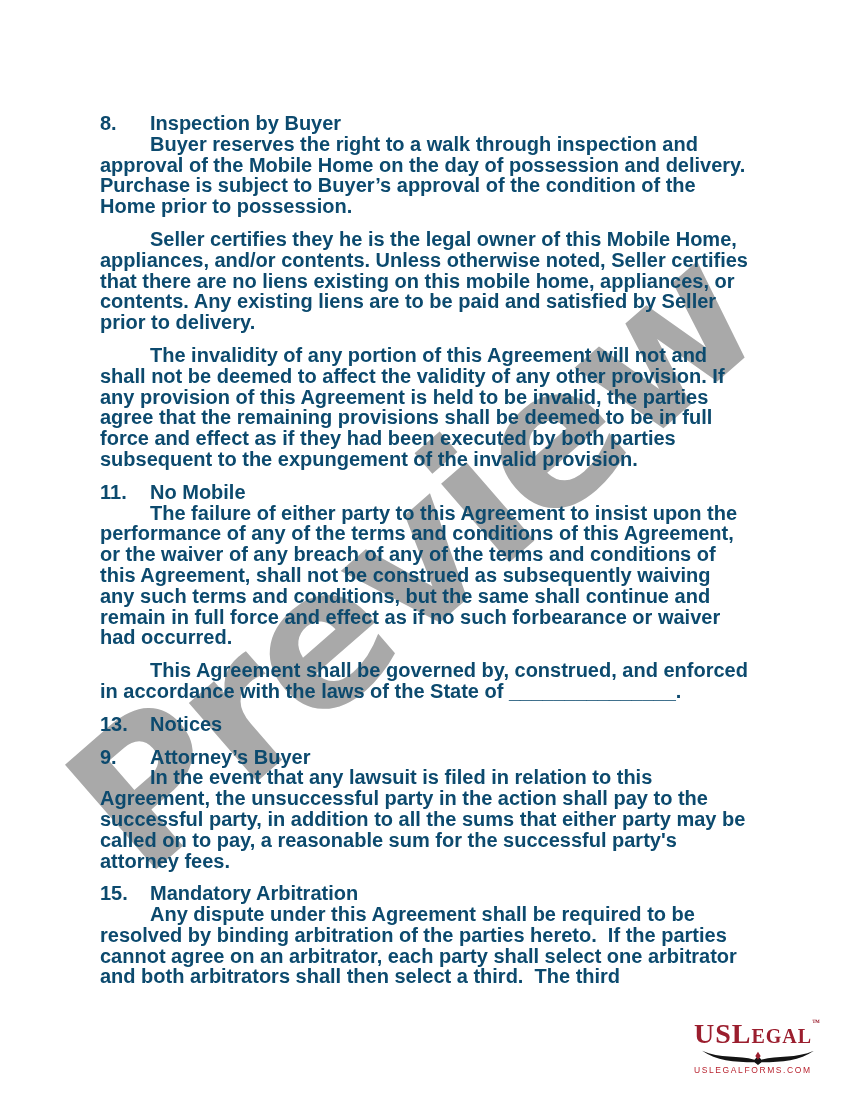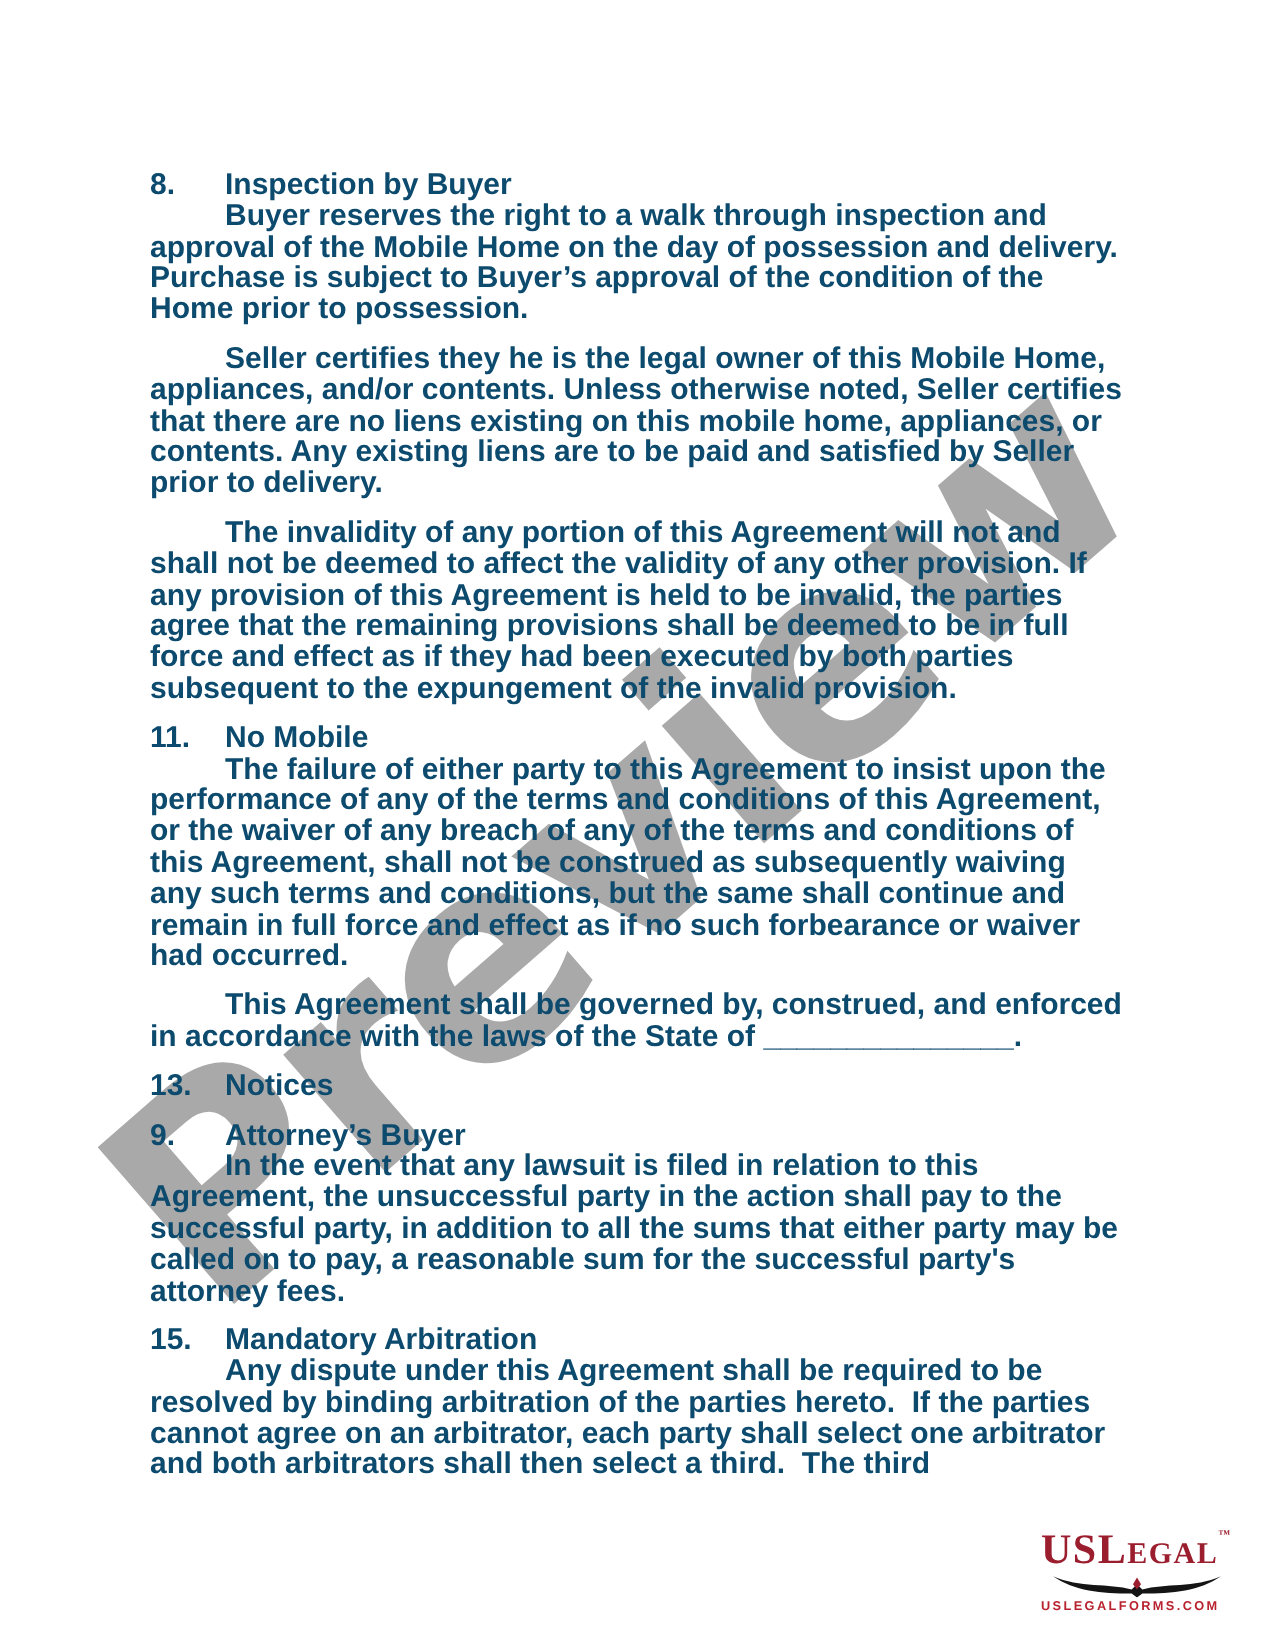--- a/index.html
+++ b/index.html
@@ -33,21 +33,21 @@
   }
   .brand{
     font-family:"Liberation Serif","DejaVu Serif",serif;
     font-weight:bold;color:#9b1e2e;white-space:nowrap;
   }
   .brand .big{font-size:28px;letter-spacing:1px;}
   .brand .small{font-size:20px;letter-spacing:1px;}
   .brand .tm{font-size:8px;vertical-align:top;position:relative;top:-1px;}
   .wings{display:block;margin:1px auto 1px auto;}
   .site{
-    font-size:8.5px;font-weight:bold;letter-spacing:1.6px;
+    font-size:8.5px;font-weight:normal;letter-spacing:1.6px;
     color:#b8232f;font-family:"Liberation Sans","DejaVu Sans",sans-serif;
   }
 </style>
 </head>
 <body>
 
 <div class="page">
 
   <div class="watermark">Preview</div>
 

